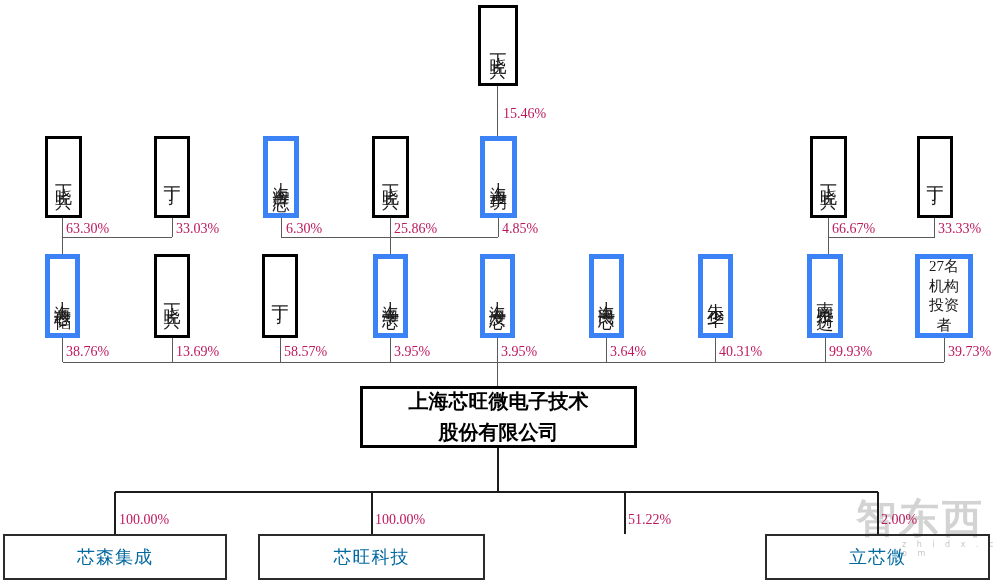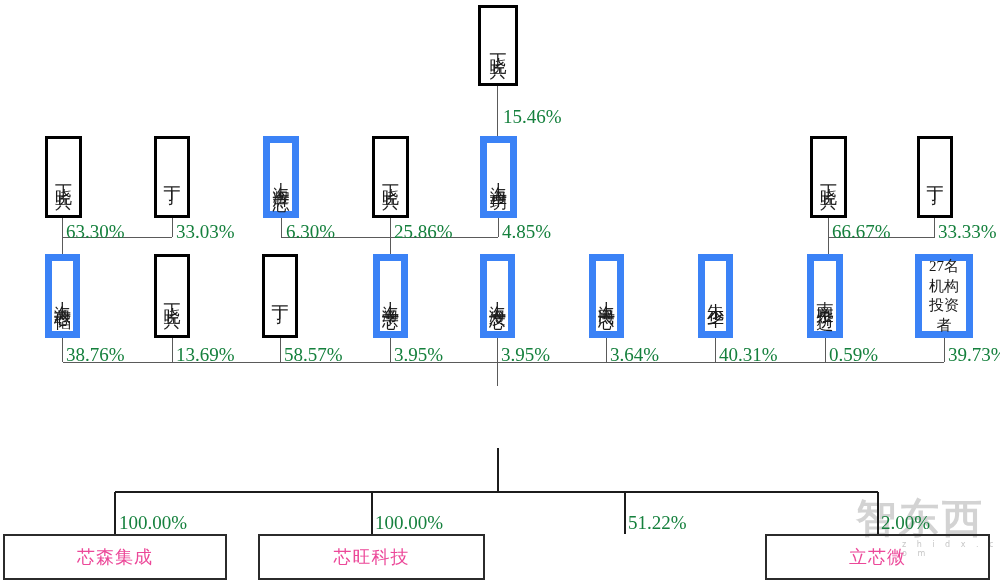--- a/index.html
+++ b/index.html
@@ -7,38 +7,38 @@
     position:relative;width:1000px;height:586px;background:#ffffff;
     font-family:"Liberation Serif","DejaVu Serif",serif;color:#111;
     overflow:hidden;
   }
   #wires{position:absolute;left:0;top:0;z-index:1;}
   .node{
     position:absolute;z-index:2;background:transparent;
     display:flex;align-items:center;justify-content:center;
     box-sizing:border-box;text-align:center;
   }
-  .thin{border:7px solid #3b82f6;justify-content:center;}
+  .thin{border:5px solid #3b82f6;justify-content:center;}
   .thick{border:3px solid #000;}
   .vtext{
     writing-mode:vertical-rl;text-orientation:upright;
     font-size:17px;letter-spacing:4px;line-height:1;color:#1a1a1a;
   }
   .htext{
     white-space:pre-line;font-size:15px;line-height:1.3;color:#1a1a1a;
   }
   .company{
     border:3px solid #000;font-weight:bold;font-size:20px;line-height:1.55;
     white-space:pre-line;color:#000;
   }
   .sub{
-    border:2px solid #2b2b2b;font-size:18px;color:#ec4899;letter-spacing:1px;
+    border:2px solid #2b2b2b;font-size:18px;color:#0369a1;letter-spacing:1px;
   }
   .pct{
-    position:absolute;z-index:3;font-size:19px;color:#15803d;line-height:1;
+    position:absolute;z-index:3;font-size:14px;color:#be185d;line-height:1;
     white-space:nowrap;
   }
   #watermark{
     position:absolute;z-index:0;left:856px;top:498px;width:144px;
     text-align:left;pointer-events:none;
   }
   #watermark .wm-big{
     font-family:"DejaVu Sans","Liberation Sans",sans-serif;
     font-size:40px;font-weight:bold;color:rgba(150,150,150,0.42);
     letter-spacing:3px;line-height:1;
@@ -171,23 +171,27 @@
 者</span>
     </div>
 
   <span class="pct" style="left:66px;top:345px">38.76%</span>
   <span class="pct" style="left:176px;top:345px">13.69%</span>
   <span class="pct" style="left:284px;top:345px">58.57%</span>
   <span class="pct" style="left:394px;top:345px">3.95%</span>
   <span class="pct" style="left:501px;top:345px">3.95%</span>
   <span class="pct" style="left:610px;top:345px">3.64%</span>
   <span class="pct" style="left:719px;top:345px">40.31%</span>
-  <span class="pct" style="left:829px;top:345px">0.59%</span>
+  <span class="pct" style="left:829px;top:345px">99.93%</span>
   <span class="pct" style="left:948px;top:345px">39.73%</span>
 
+  <div class="node company" style="left:360px;top:386px;width:277px;height:62px">
+    <span style="white-space:pre-line">上海芯旺微电子技术
+股份有限公司</span>
+  </div>
 
   <span class="pct" style="left:119px;top:513px">100.00%</span>
   <span class="pct" style="left:375px;top:513px">100.00%</span>
   <span class="pct" style="left:628px;top:513px">51.22%</span>
   <span class="pct" style="left:881px;top:513px">2.00%</span>
 
   <div class="node sub" style="left:3px;top:534px;width:224px;height:46px">
       <span>芯森集成</span>
     </div>
   <div class="node sub" style="left:258px;top:534px;width:227px;height:46px">

